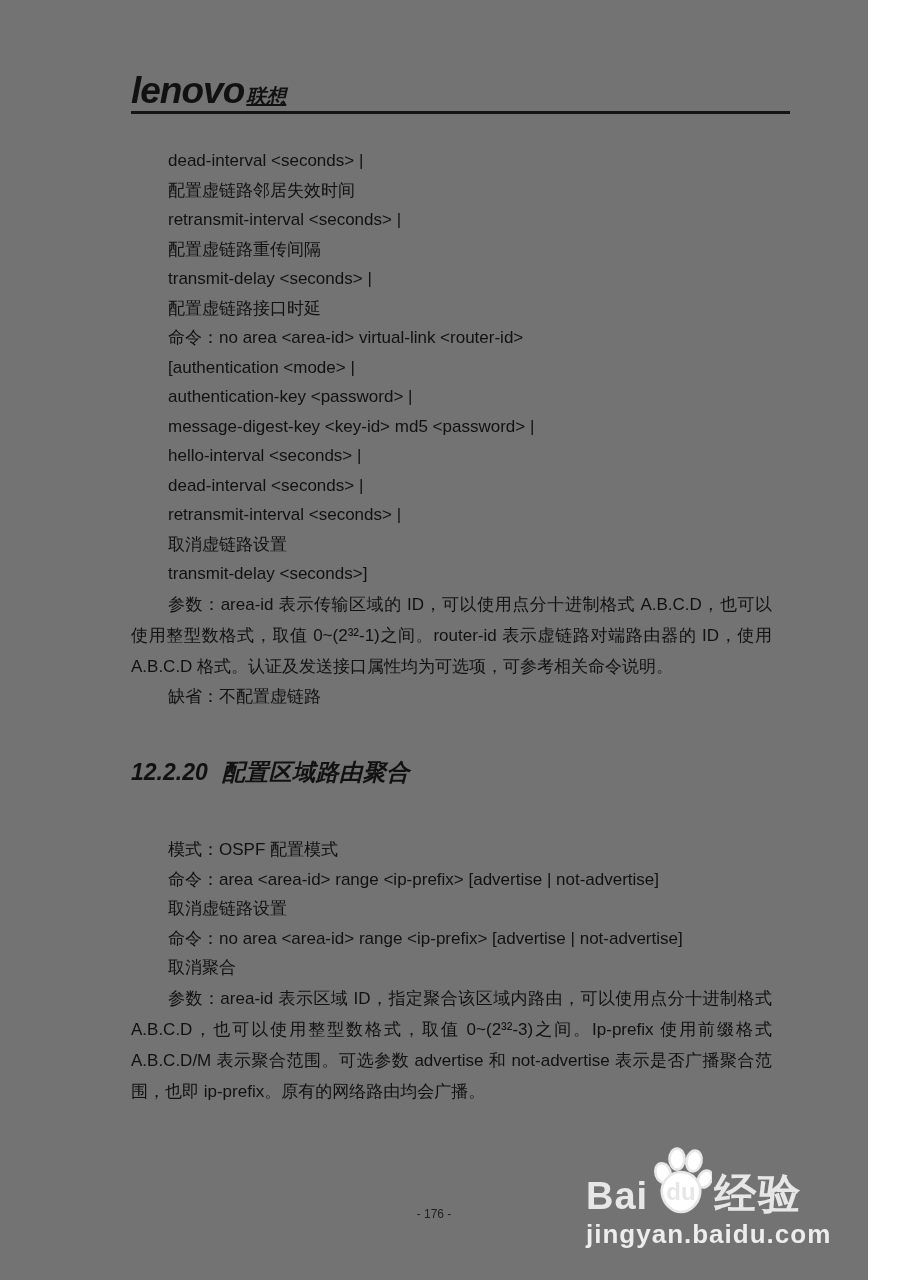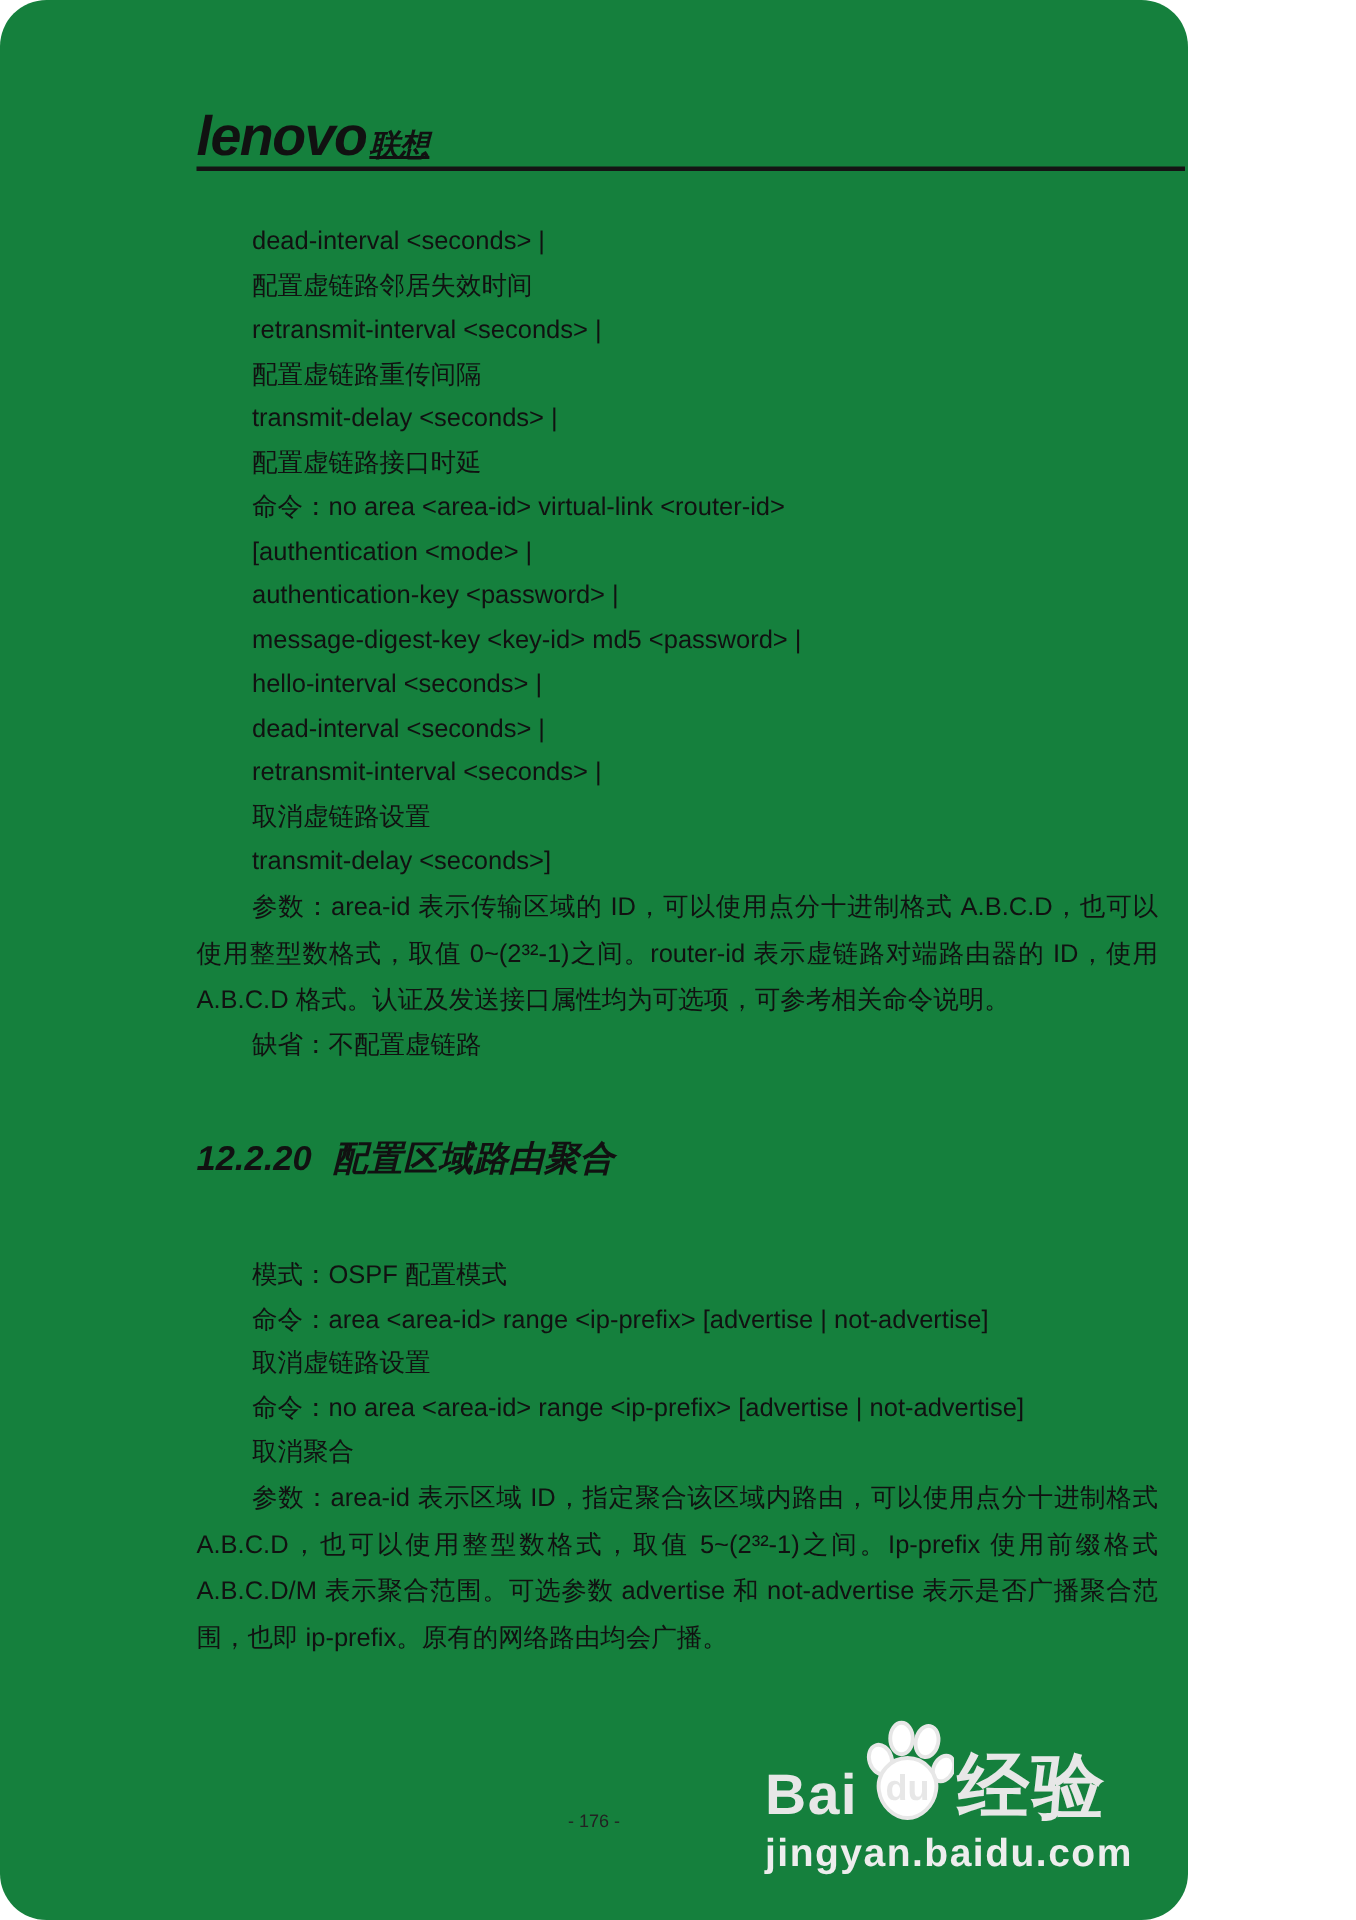--- a/index.html
+++ b/index.html
@@ -1,24 +1,23 @@
 <!DOCTYPE html>
 <html lang="zh"><head>
 <meta charset="utf-8">
 <style>
   html, body { margin: 0; padding: 0; background: #ffffff; }
   .page {
     position: relative;
-    width: 792px;
+    width: 868px;
     height: 1280px;
-    background: #15803d;
+    background: #737373;
     overflow: hidden;
     color: #111;
     font-family: "Liberation Sans", "DejaVu Sans", sans-serif;
-    border-radius: 31px;
   }
 
   
   .header {
     position: absolute;
     left: 131px;
     top: 72px;
     width: 660px;
     display: flex;
     justify-content: space-between;
@@ -108,21 +107,21 @@
     line-height: 1;
   }
   .wm-bai {
     font-size: 38px;
     font-weight: 900;
     color: #e7e7e7;
     letter-spacing: 1px;
   }
   .wm-paw { margin: 0 2px -4px 2px; }
   .wm-cn {
-    font-size: 48px;
+    font-size: 42px;
     font-weight: 900;
     color: #e7e7e7;
     letter-spacing: 2px;
   }
   .wm-url {
     margin-top: 4px;
     font-size: 26px;
     font-weight: 700;
     color: #ededed;
     letter-spacing: 1px;
@@ -158,21 +157,21 @@
       <div class="line">取消虚链路设置</div>
       <div class="line">transmit-delay &lt;seconds&gt;]</div>
       <div class="para">参数：area-id 表示传输区域的 ID，可以使用点分十进制格式 A.B.C.D，也可以使用整型数格式，取值 0~(2³²-1)之间。router-id 表示虚链路对端路由器的 ID，使用 A.B.C.D 格式。认证及发送接口属性均为可选项，可参考相关命令说明。</div>
       <div class="line">缺省：不配置虚链路</div>
       <h2 class="heading"><span class="hnum">12.2.20</span><span>配置区域路由聚合</span></h2>
       <div class="line">模式：OSPF 配置模式</div>
       <div class="line">命令：area &lt;area-id&gt; range &lt;ip-prefix&gt; [advertise | not-advertise]</div>
       <div class="line">取消虚链路设置</div>
       <div class="line">命令：no area &lt;area-id&gt; range &lt;ip-prefix&gt; [advertise | not-advertise]</div>
       <div class="line">取消聚合</div>
-      <div class="para">参数：area-id 表示区域 ID，指定聚合该区域内路由，可以使用点分十进制格式 A.B.C.D，也可以使用整型数格式，取值 5~(2³²-1)之间。Ip-prefix 使用前缀格式 A.B.C.D/M 表示聚合范围。可选参数 advertise 和 not-advertise 表示是否广播聚合范围，也即 ip-prefix。原有的网络路由均会广播。</div>
+      <div class="para">参数：area-id 表示区域 ID，指定聚合该区域内路由，可以使用点分十进制格式 A.B.C.D，也可以使用整型数格式，取值 0~(2³²-3)之间。Ip-prefix 使用前缀格式 A.B.C.D/M 表示聚合范围。可选参数 advertise 和 not-advertise 表示是否广播聚合范围，也即 ip-prefix。原有的网络路由均会广播。</div>
     </div>
 
   <div class="footer">- 176 -</div>
 
   <div class="watermark">
     <div class="wm-row1">
       <span class="wm-bai">Bai</span>
       <span class="wm-paw">
         <svg width="62" height="70" viewBox="0 0 62 70">
           <g fill="#ffffff" stroke="#e7e7e7" stroke-width="2.6">

